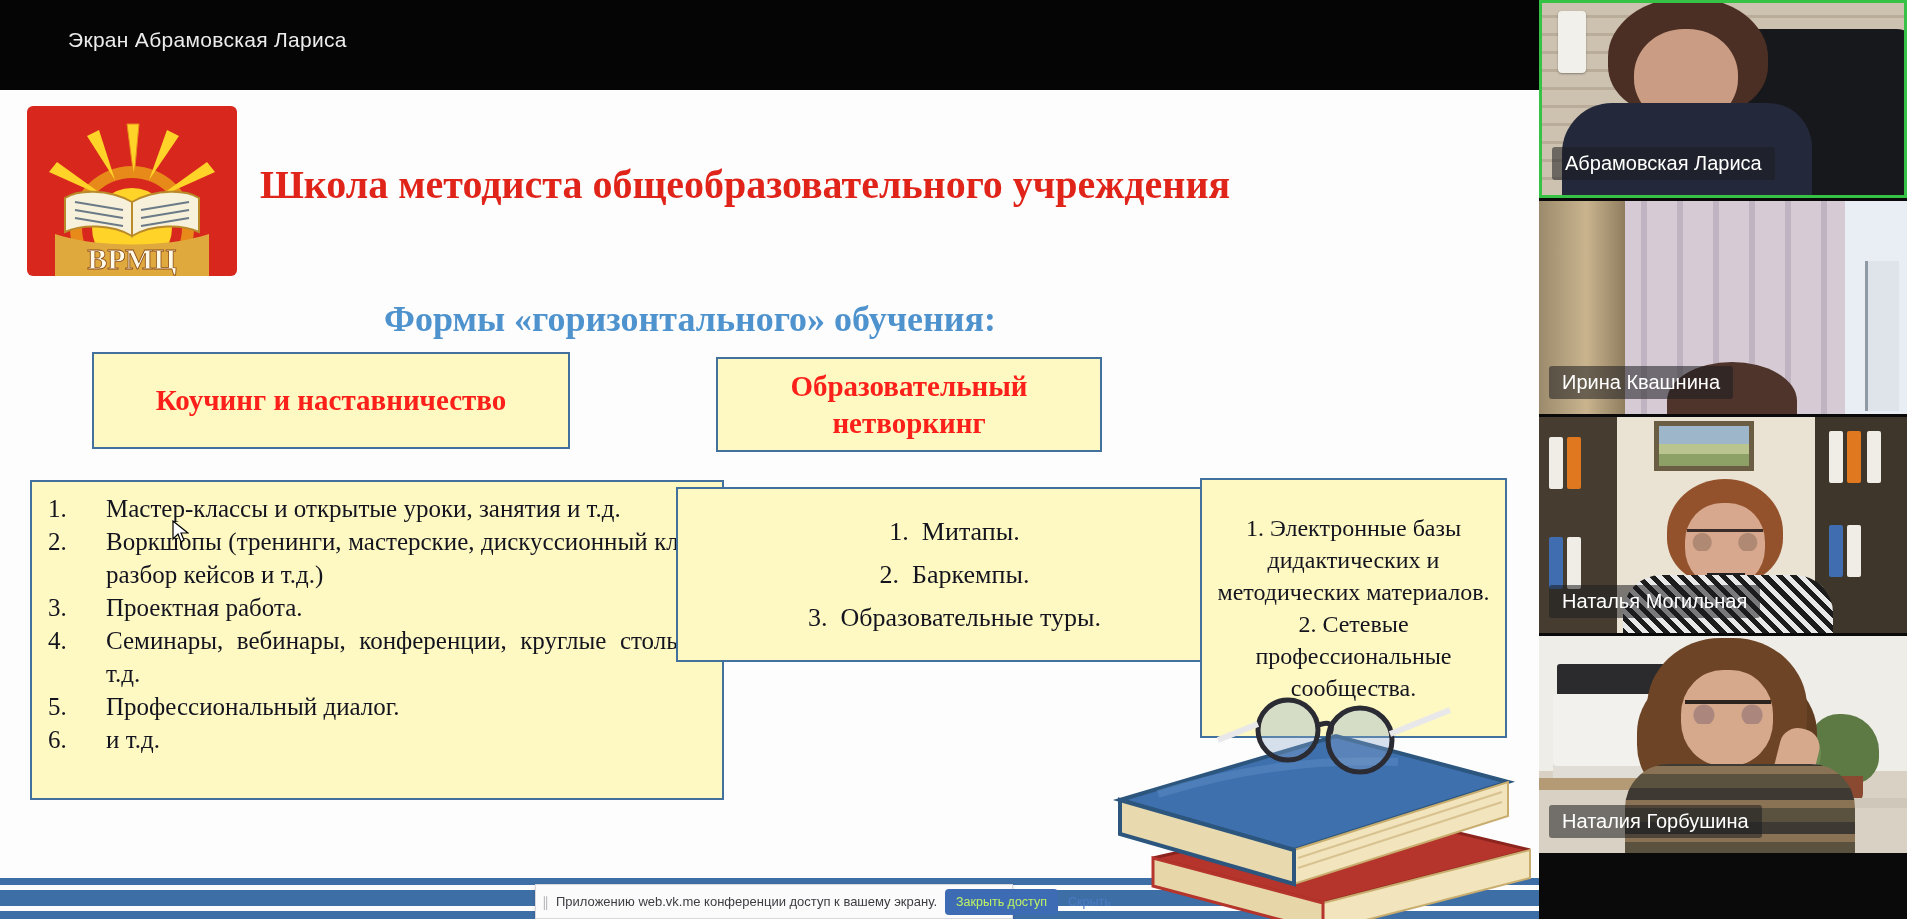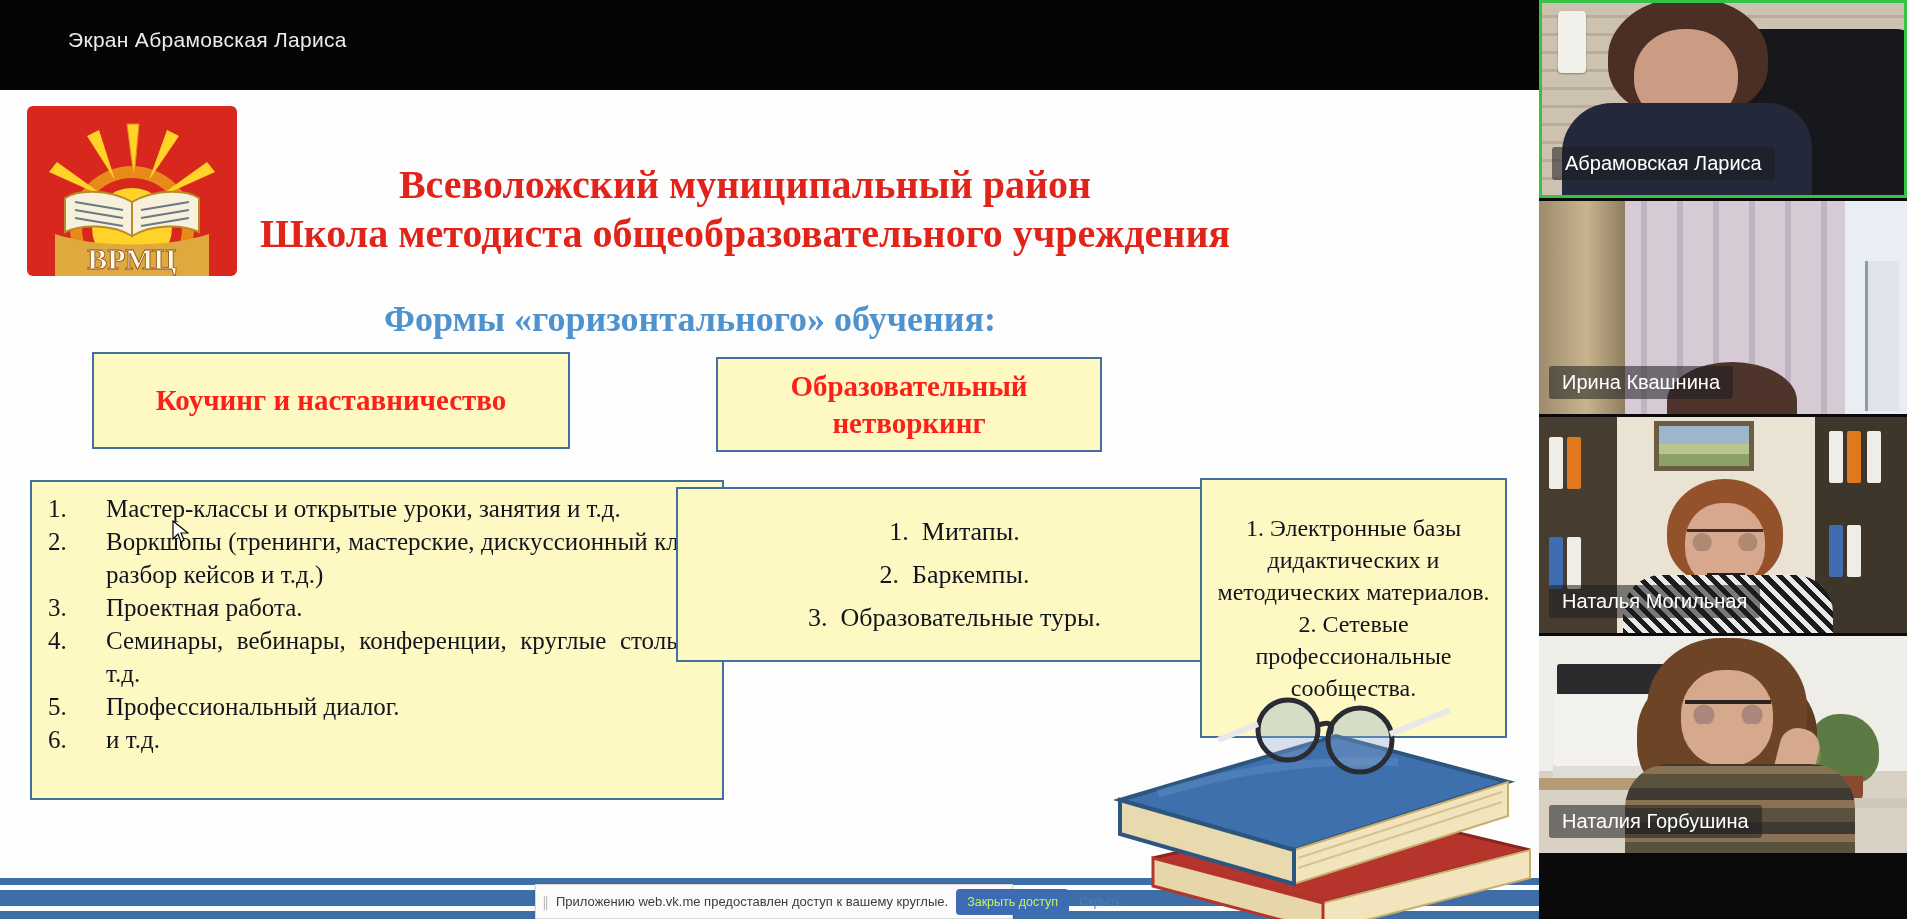--- a/index.html
+++ b/index.html
@@ -153,21 +153,20 @@
         <g>
           <path d="M105 96 C80 82, 50 84, 38 92 L38 126 C55 118, 85 118, 105 130 Z" fill="#f7f0da" stroke="#b98a2a" stroke-width="2"></path>
           <path d="M105 96 C130 82, 160 84, 172 92 L172 126 C155 118, 125 118, 105 130 Z" fill="#f7f0da" stroke="#b98a2a" stroke-width="2"></path>
           <path d="M48 96 L96 104 M48 104 L96 112 M48 112 L96 120 M162 96 L114 104 M162 104 L114 112 M162 112 L114 120" stroke="#6a7a86" stroke-width="2" fill="none"></path>
         </g>
         <path d="M28 128 C70 142, 140 142, 182 128 L182 170 L28 170 Z" fill="#e0a93e"></path>
         <text x="105" y="163" text-anchor="middle" font-size="30" font-weight="bold" font-family="Liberation Serif, serif" fill="#fffbe8" stroke="#8a4a14" stroke-width="0.8">ВРМЦ</text>
       </svg>
 
       <div class="title">
-        <div>Всеволожский муниципальный район</div>
         <div>Школа методиста общеобразовательного учреждения</div>
       </div>
       <div class="subtitle">Формы «горизонтального» обучения:</div>
 
       <div id="hdr1" class="bluebox hdr">
         <span>Коучинг и наставничество</span>
       </div>
       <div id="hdr2" class="bluebox hdr">
         <span>Образовательный нетворкинг</span>
       </div>
@@ -231,21 +230,21 @@
           <path d="M292,46 L352,22 M160,36 L120,52" fill="none" stroke="#e8e8ea" stroke-width="6"></path>
         </g>
       </svg>
 
       <svg class="cursor" viewBox="0 0 17 24">
         <polygon points="1,1 1,19 6,14 9,22 12,20 9,13 16,13" fill="#fff" stroke="#000" stroke-width="1.2"></polygon>
       </svg>
 
       <div class="notif">
         <span class="drag">∥</span>
-        <span class="msg">Приложению web.vk.me предоставлен доступ к вашему круглые.</span>
+        <span class="msg">Приложению web.vk.me конференции доступ к вашему экрану.</span>
         <button class="btn">Закрыть доступ</button>
         <span class="lnk">Скрыть</span>
       </div>
 
     </div>
   </div>
 
   <div class="sidebar">
 
     <div id="tile1" class="tile">

